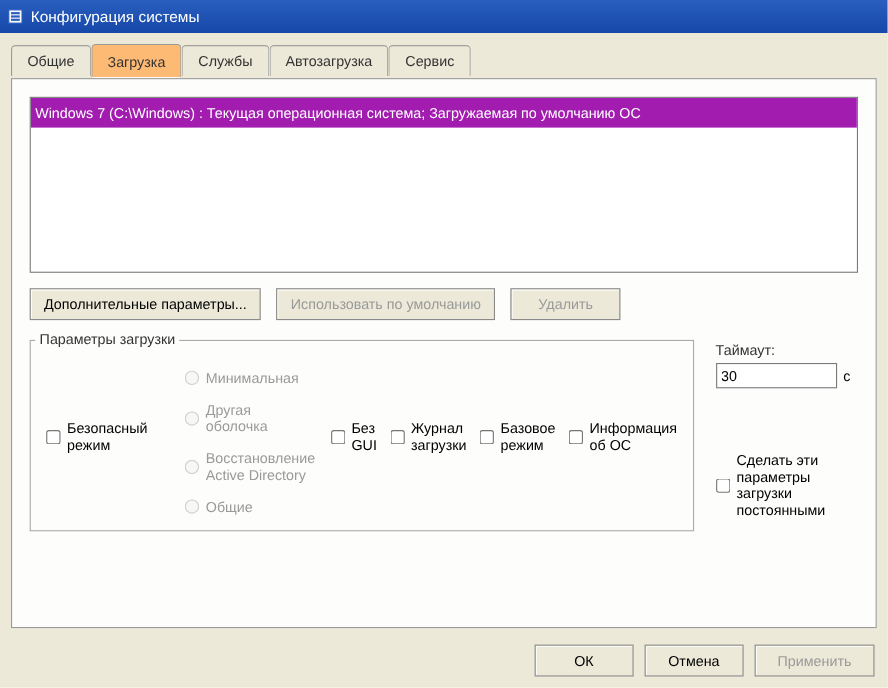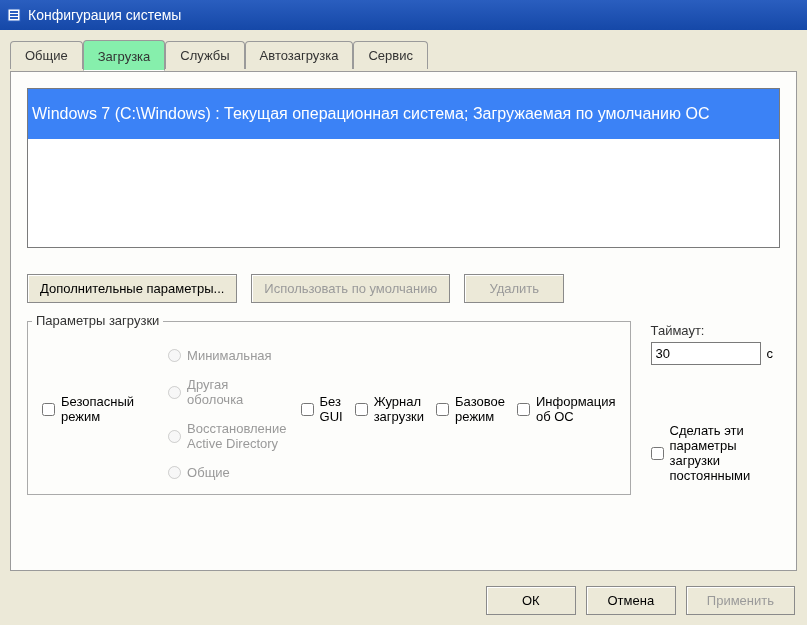--- a/index.html
+++ b/index.html
@@ -36,58 +36,57 @@
     border-bottom: none;
     background: #ece9d8;
     border-top-left-radius: 4px;
     border-top-right-radius: 4px;
     cursor: pointer;
     color: #333;
     position: relative;
     top: 1px;
   }
   .tab.active {
-    background: #86efac;
+    background: #fdba74;
     border-bottom: 1px solid #fdfdfb;
     top: 0;
     padding-top: 8px;
   }
   .tab-panel {
     margin: 0 10px 10px 10px;
     border: 1px solid #9a9a9a;
     background: #fdfdfb;
     padding: 16px;
     height: 500px;
   }
   .boot-list {
     width: 100%;
     height: 160px;
     border: 1px solid #7a7a7a;
     background: #fff;
     overflow: auto;
     margin-bottom: 14px;
   }
   .boot-entry {
-    background: #3b82f6;
+    background: #a21caf;
     color: #fff;
-    padding: 16px 4px;
+    padding: 6px 4px;
     white-space: nowrap;
-    font-size: 16px;
+    font-size: 13px;
   }
   .button-row { display: flex; gap: 14px; margin-bottom: 18px; }
   .btn {
     border: 1px solid #8a8a8a;
     background: #ece9d8;
     padding: 6px 12px;
     cursor: pointer;
     font-family: inherit;
     font-size: 13px;
     box-shadow: inset 1px 1px 0 #fff;
     min-width: 100px;
-    margin-top: 12px;
   }
   .btn[disabled] { color: #9a9a9a; cursor: default; }
   .lower { display: flex; gap: 20px; }
   .fieldset {
     border: 1px solid #aaa;
     padding: 10px 14px 14px 14px;
     position: relative;
     flex: 1;
   }
   .fieldset .legend {

